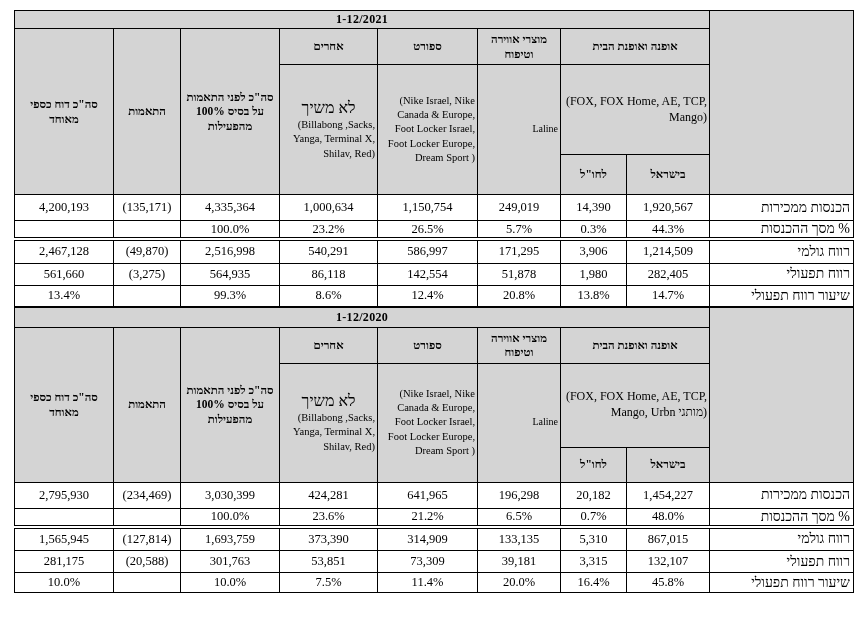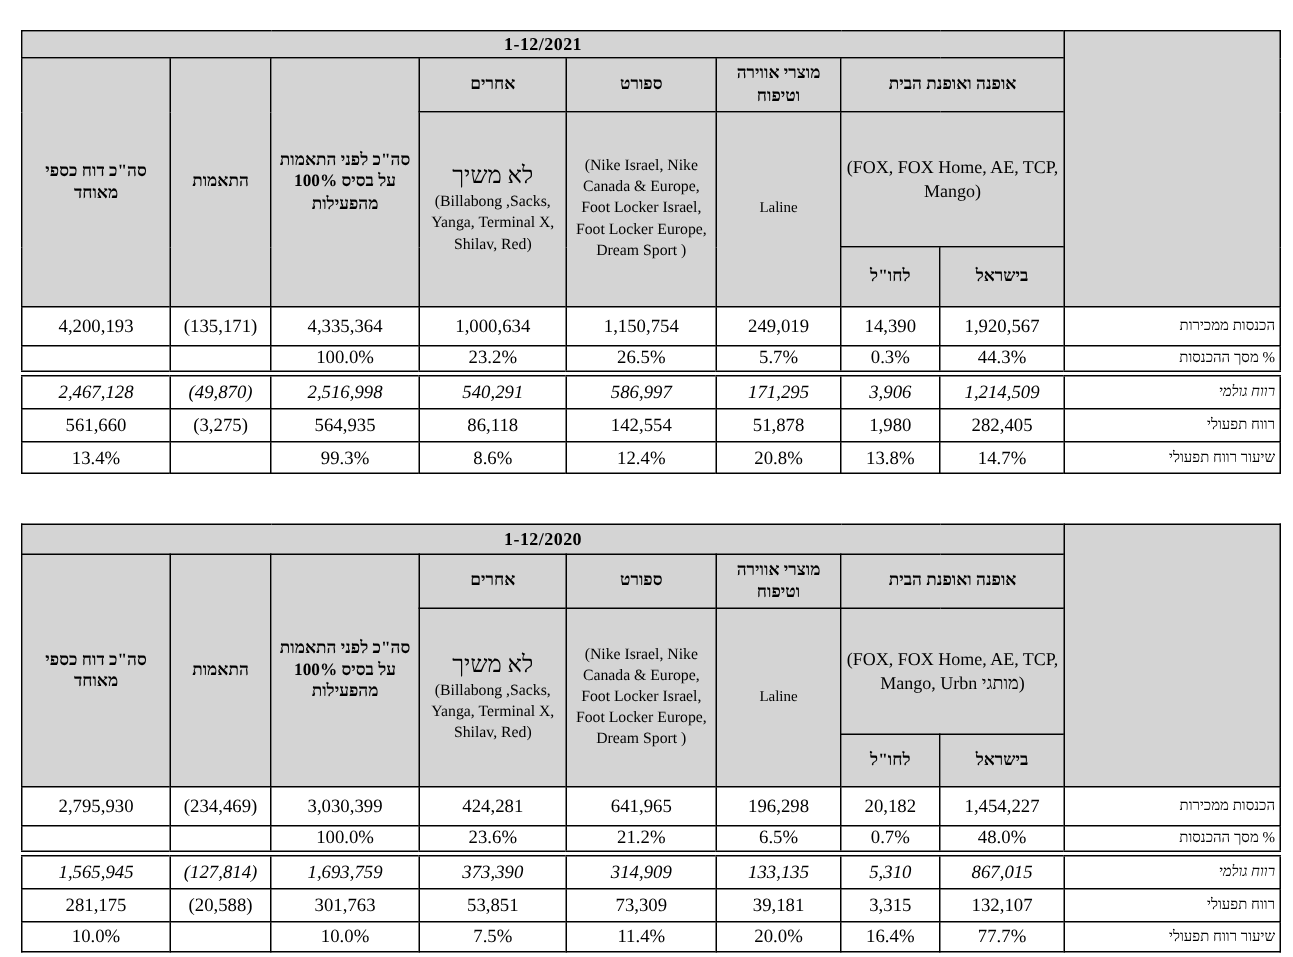--- a/index.html
+++ b/index.html
@@ -1,38 +1,38 @@
 <!DOCTYPE html>
 <html><head>
 <meta charset="utf-8">
 <style>
   html,body{margin:0;padding:0;background:#ffffff;}
   body{width:862px;height:638px;overflow:hidden;
        font-family:"Liberation Serif","DejaVu Serif","DejaVu Sans",serif;color:#000;}
   .page{position:relative;width:862px;height:638px;}
   table.report{border-collapse:collapse;table-layout:fixed;width:839px;margin-left:14px;}
-  table.t1{margin-top:20px;}
-  table.t2{margin-top:33px;}
+  table.t1{margin-top:10px;}
+  table.t2{}
   td{border:1px solid #000;text-align:center;vertical-align:middle;
      padding:0 2px;font-size:12px;overflow:hidden;}
   .hdr{background:#d4d4d4;font-weight:bold;font-size:11.5px;line-height:1.25;}
   .band{font-size:12px;letter-spacing:.3px;}
   .brands{font-weight:normal;font-size:10.5px;line-height:1.35;}
   .fashion-brands{font-weight:normal;font-size:12px;line-height:1.3;}
   .laline{font-weight:normal;font-size:10px;}
   .sub{font-weight:normal;font-size:16px;}
-  .ltr{direction:ltr;}
+  .ltr{direction:ltr;text-align:right;}
   .num{direction:ltr;font-size:12.5px;}
-  .lbl{text-align:right;padding-right:3px;font-size:10px;white-space:nowrap;}
+  .lbl{text-align:right;padding-right:3px;font-size:14px;white-space:nowrap;}
   
   .r-band{height:18px;}  .r-cat{height:36px;}  .r-brand{height:90px;}  .r-geo{height:40px;}
   .r-d1{height:26px;}  .r-d2{height:18px;}  .r-d3{height:24px;}  .r-d4{height:22px;}  .r-d5{height:21px;}
   .t2 .r-band{height:20px;}  .t2 .r-brand{height:84px;}  .t2 .r-geo{height:35px;}  .t2 .r-d5{height:20px;}
   
-  tr.sep td{border-top:4px double #000;font-style:italic;}
+  tr.sep td{border-top:4px double #000;}
   
   col.c-label{width:144px;} col.c-israel{width:83px;} col.c-abroad{width:66px;}
   col.c-care{width:83px;}  col.c-sport{width:100px;} col.c-others{width:98px;}
   col.c-total{width:99px;} col.c-adj{width:67px;}    col.c-consol{width:99px;}
 </style>
 </head>
 <body>
 
 <div class="page">
 
@@ -211,21 +211,21 @@
       <td class="num">3,315</td>
       <td class="num">39,181</td>
       <td class="num">73,309</td>
       <td class="num">53,851</td>
       <td class="num">301,763</td>
       <td class="num">(20,588)</td>
       <td class="num">281,175</td>
     </tr>
     <tr class="r-d5">
       <td class="lbl">שיעור רווח תפעולי</td>
-      <td class="num">77.7%</td>
+      <td class="num">45.8%</td>
       <td class="num">16.4%</td>
       <td class="num">20.0%</td>
       <td class="num">11.4%</td>
       <td class="num">7.5%</td>
       <td class="num">10.0%</td>
       <td class="num"></td>
       <td class="num">10.0%</td>
     </tr>
   </tbody>
     </table>

